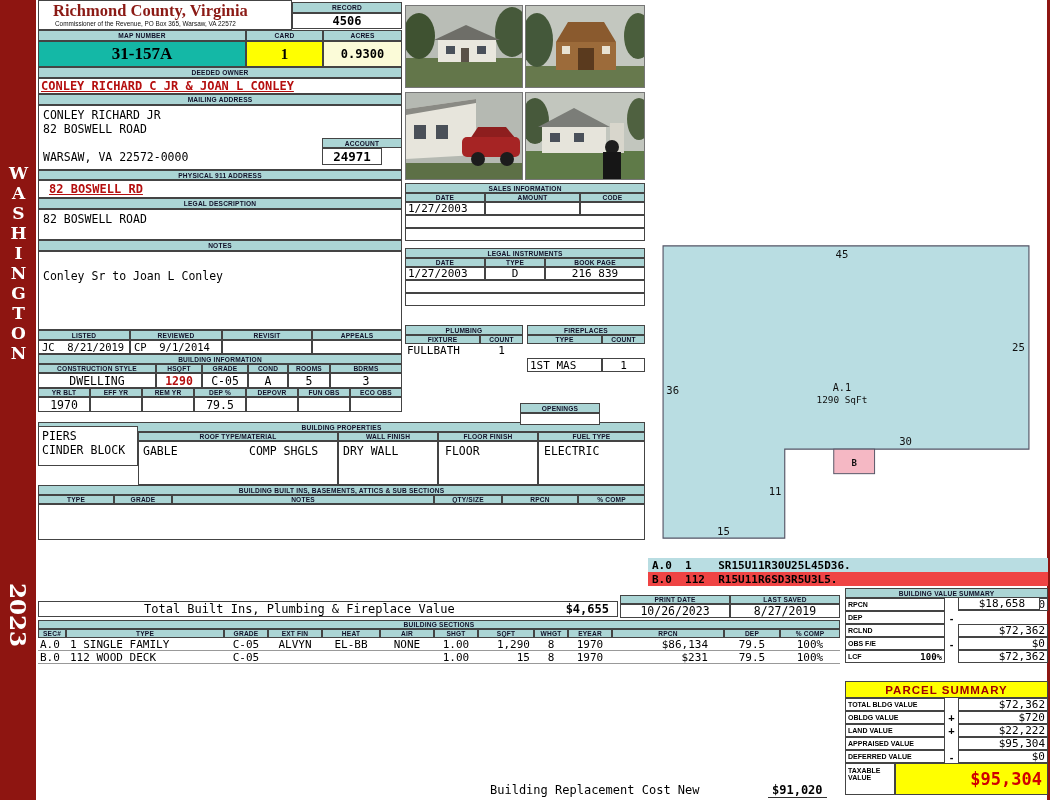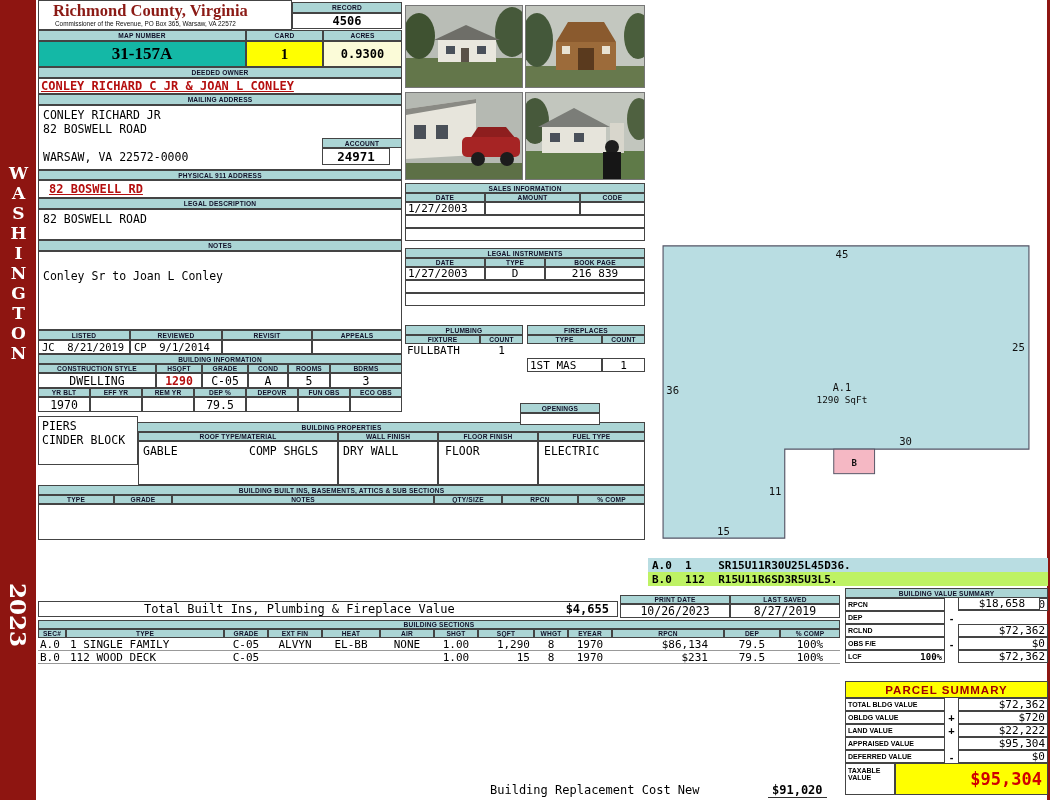--- a/index.html
+++ b/index.html
@@ -50,21 +50,21 @@
 <div class="a th" style="left:38px;top:67px;width:364px;height:11px">DEEDED OWNER</div>
 <div class="a bx l m b red" style="left:38px;top:78px;width:364px;height:16px;font-size:12px;text-decoration:underline;padding-left:2px">CONLEY RICHARD C JR &amp; JOAN L CONLEY</div>
 
 <div class="a th" style="left:38px;top:94px;width:364px;height:11px">MAILING ADDRESS</div>
 <div class="a bx" style="left:38px;top:105px;width:364px;height:65px">
   <div class="m" style="position:absolute;left:4px;top:2px">CONLEY RICHARD JR</div>
   <div class="m" style="position:absolute;left:4px;top:16px">82 BOSWELL ROAD</div>
   <div class="m" style="position:absolute;left:4px;top:44px">WARSAW, VA 22572-0000</div>
 </div>
 <div class="a th" style="left:322px;top:138px;width:80px;height:10px">ACCOUNT</div>
-<div class="a bx c m b" style="left:322px;top:148px;width:68px;height:17px;font-size:12.5px">24971</div>
+<div class="a bx c m b" style="left:322px;top:148px;width:60px;height:17px;font-size:12.5px">24971</div>
 
 <div class="a th" style="left:38px;top:170px;width:364px;height:10px">PHYSICAL 911 ADDRESS</div>
 <div class="a bx l m b red" style="left:38px;top:180px;width:364px;height:18px;font-size:12px;text-decoration:underline;padding-left:10px">82 BOSWELL RD</div>
 
 <div class="a th" style="left:38px;top:198px;width:364px;height:11px">LEGAL DESCRIPTION</div>
 <div class="a bx" style="left:38px;top:209px;width:364px;height:31px">
   <div class="m" style="padding:2px 0 0 4px">82 BOSWELL ROAD</div>
 </div>
 
 <div class="a th" style="left:38px;top:240px;width:364px;height:11px">NOTES</div>
@@ -108,21 +108,21 @@
 <div class="a bx" style="left:246px;top:397px;width:52px;height:15px"></div>
 <div class="a bx" style="left:298px;top:397px;width:52px;height:15px"></div>
 <div class="a bx" style="left:350px;top:397px;width:52px;height:15px"></div>
 
 <div class="a th" style="left:38px;top:422px;width:607px;height:10px">BUILDING PROPERTIES</div>
 <div class="a th" style="left:38px;top:432px;width:100px;height:9px">FOUNDATION</div>
 <div class="a th" style="left:138px;top:432px;width:200px;height:9px">ROOF TYPE/MATERIAL</div>
 <div class="a th" style="left:338px;top:432px;width:100px;height:9px">WALL FINISH</div>
 <div class="a th" style="left:438px;top:432px;width:100px;height:9px">FLOOR FINISH</div>
 <div class="a th" style="left:538px;top:432px;width:107px;height:9px">FUEL TYPE</div>
-<div class="a bx" style="left:38px;top:416px;width:100px;height:49px">
+<div class="a bx" style="left:38px;top:426px;width:100px;height:40px">
   <div class="m" style="position:absolute;left:3px;top:2px">PIERS</div>
   <div class="m" style="position:absolute;left:3px;top:16px">CINDER BLOCK</div>
 </div>
 <div class="a bx" style="left:138px;top:441px;width:200px;height:44px">
   <div class="m" style="position:absolute;left:4px;top:2px">GABLE</div>
   <div class="m" style="position:absolute;left:110px;top:2px">COMP SHGLS</div>
 </div>
 <div class="a bx" style="left:338px;top:441px;width:100px;height:44px">
   <div class="m" style="position:absolute;left:4px;top:2px">DRY WALL</div>
 </div>
@@ -240,21 +240,21 @@
     <text x="0.5" y="18.3" font-size="1.3" text-anchor="start">36</text>
     <text x="22" y="17.9" font-size="1.25" text-anchor="middle">A.1</text>
     <text x="22" y="19.4" font-size="1.15" text-anchor="middle">1290 SqFt</text>
     <text x="29.8" y="24.5" font-size="1.3" text-anchor="middle">30</text>
     <text x="14.6" y="30.6" font-size="1.3" text-anchor="end">11</text>
     <text x="7.5" y="35.5" font-size="1.3" text-anchor="middle">15</text>
     <text x="23.5" y="27.1" font-size="1.1" text-anchor="middle" font-weight="bold">B</text>
   </svg>
 </div>
 <div class="a l m b" style="left:648px;top:558px;width:400px;height:14px;background:#b9dde2;font-size:11px;padding-left:4px">A.0  1    SR15U11R30U25L45D36.</div>
-<div class="a l m b" style="left:648px;top:572px;width:400px;height:14px;background:#bef264;font-size:11px;padding-left:4px">B.0  112  R15U11R6SD3R5U3L5.</div>
+<div class="a l m b" style="left:648px;top:572px;width:400px;height:14px;background:#ef4444;font-size:11px;padding-left:4px">B.0  112  R15U11R6SD3R5U3L5.</div>
 
 <div class="a bx" style="left:38px;top:601px;width:580px;height:16px;display:flex;align-items:center;justify-content:space-between;padding:0 8px 0 105px">
   <span class="m" style="font-size:12px">Total Built Ins, Plumbing &amp; Fireplace Value</span>
   <span class="m b" style="font-size:12px">$4,655</span>
 </div>
 <div class="a th" style="left:620px;top:595px;width:110px;height:9px">PRINT DATE</div>
 <div class="a th" style="left:730px;top:595px;width:110px;height:9px">LAST SAVED</div>
 <div class="a bx c m" style="left:620px;top:604px;width:110px;height:14px;font-size:11.5px">10/26/2023</div>
 <div class="a bx c m" style="left:730px;top:604px;width:110px;height:14px;font-size:11.5px">8/27/2019</div>
 

